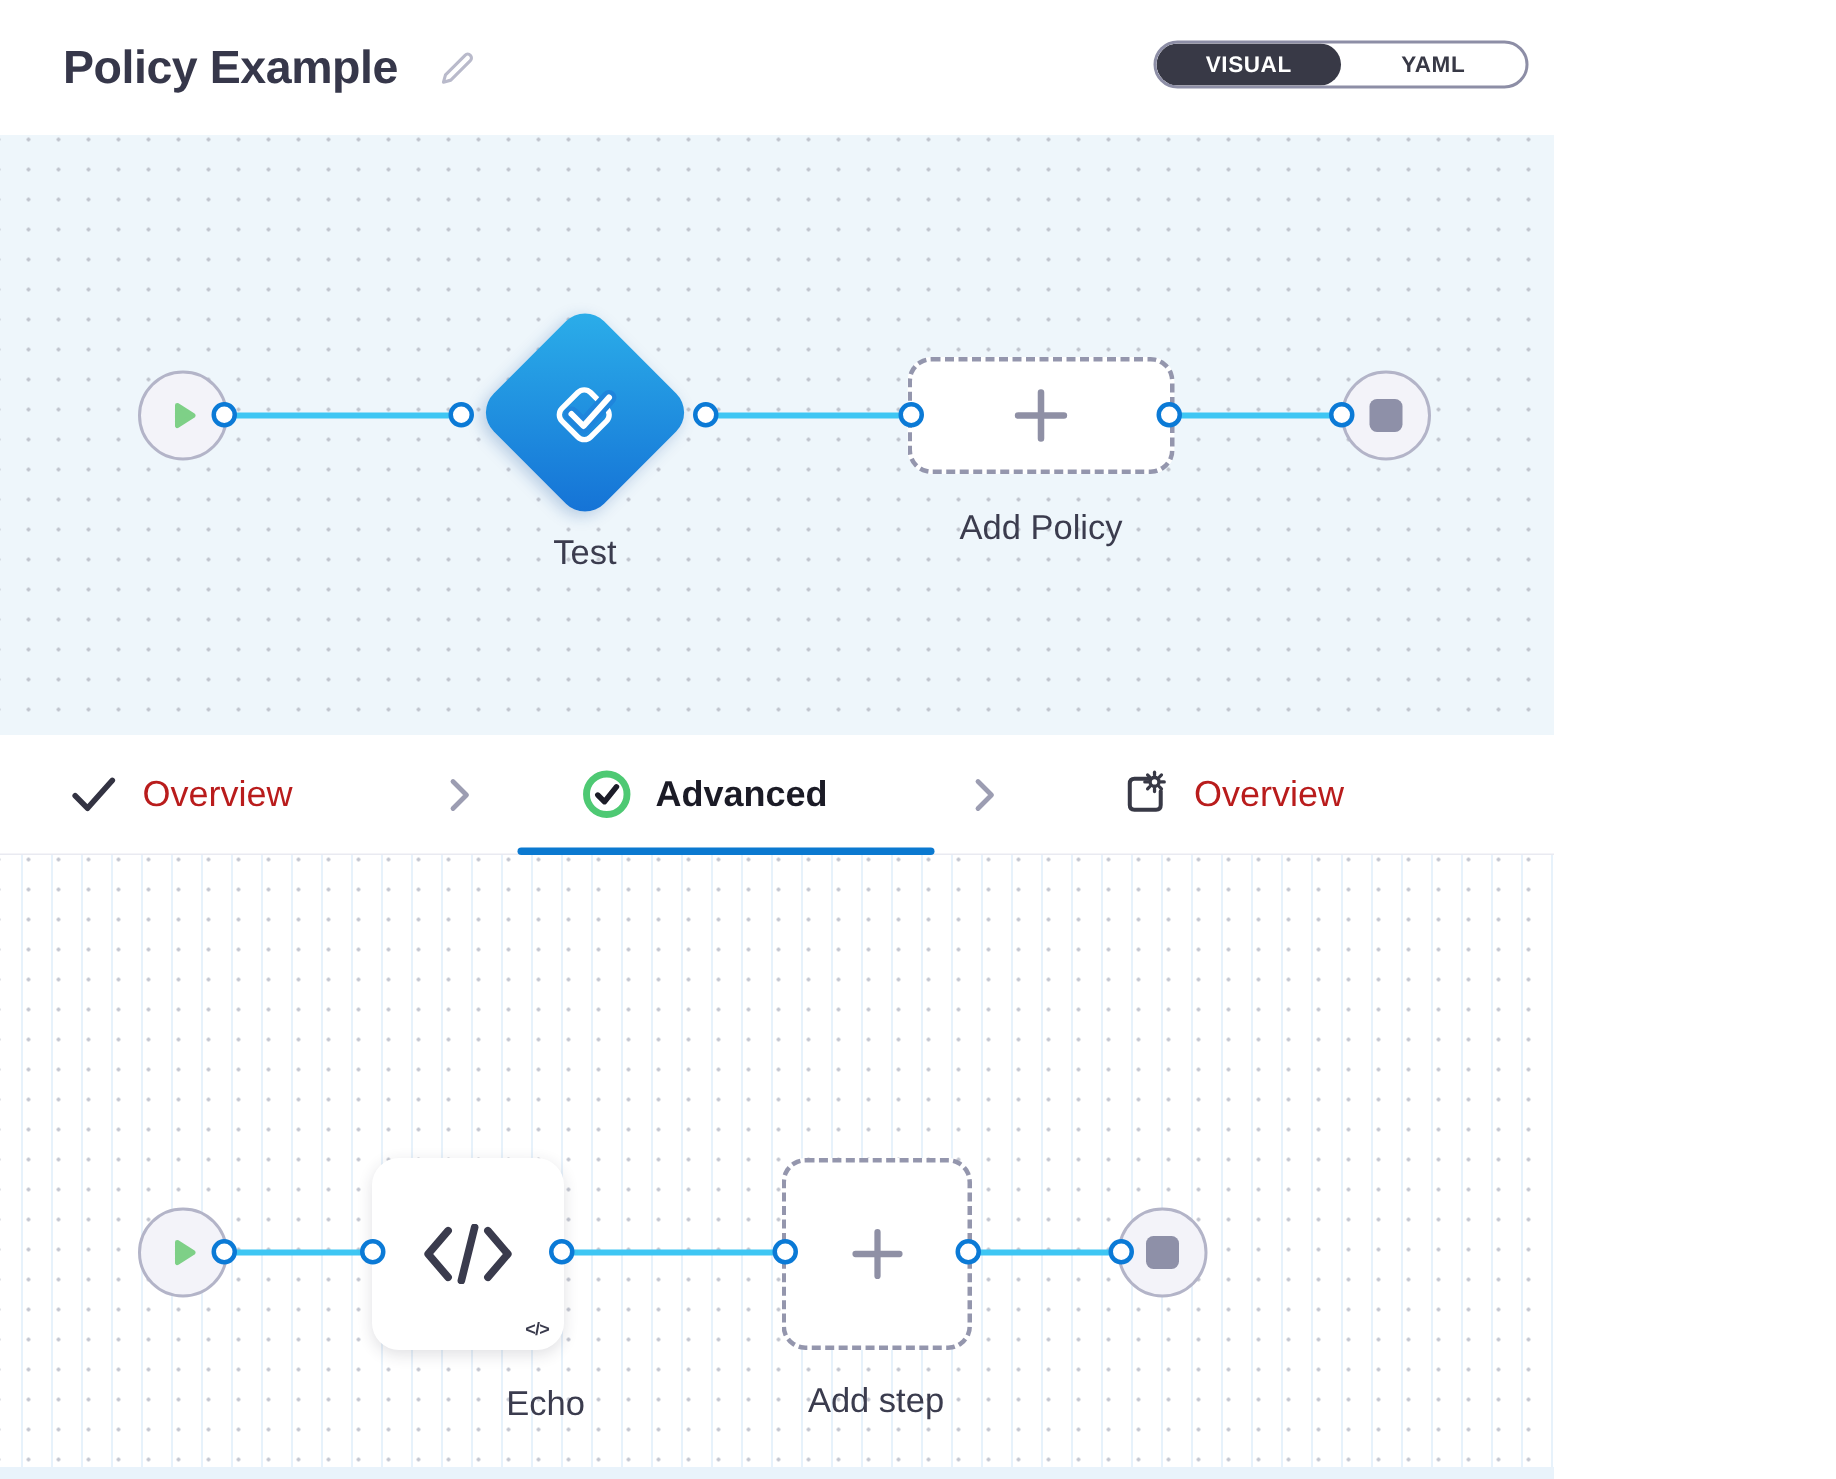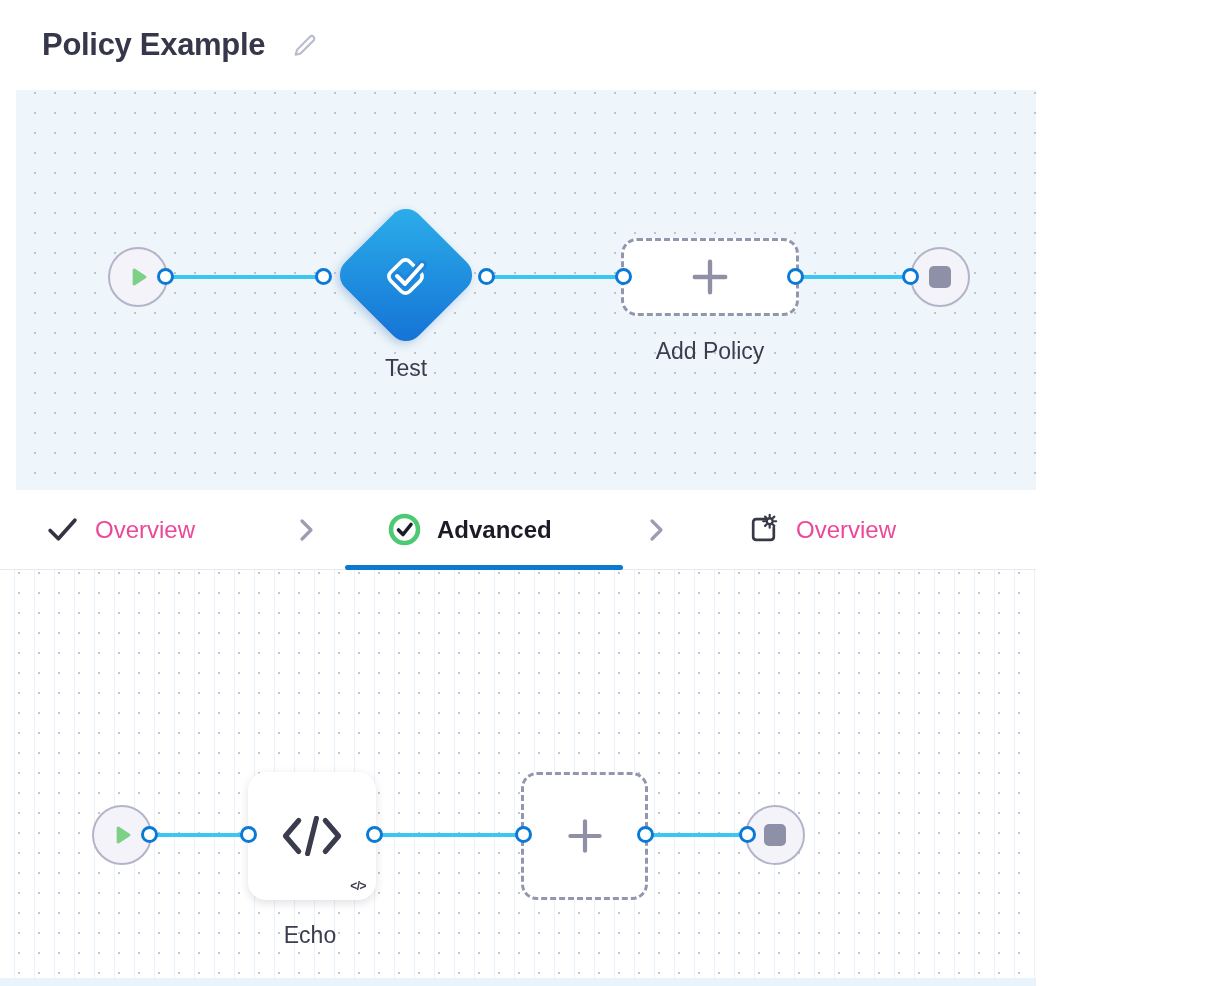--- a/index.html
+++ b/index.html
@@ -9,21 +9,21 @@
   
   .top-header { position:absolute; top:0; left:0; width:100%; height:90px; background:#fff; display:flex; align-items:center; padding-left:42px; z-index:5; }
   .page-title { font-size:31px; font-weight:700; color:#36374a; letter-spacing:-0.3px; }
   .edit-icon { margin-left:27px; display:flex; align-items:center; cursor:pointer; }
 
   .mode-toggle { position:absolute; right:17px; top:27px; width:250px; height:32px; border:2px solid #8d8ea6; border-radius:16px; background:#fff; display:flex; overflow:hidden; }
   .mode-option { flex:1; display:flex; align-items:center; justify-content:center; font-size:15px; font-weight:700; letter-spacing:0.4px; color:#383946; cursor:pointer; }
   .mode-option.selected { background:#383946; color:#fff; border-radius:16px; }
 
   
-  .canvas-stage { position:absolute; top:90px; left:16px; width:100%; height:400px;
+  .canvas-stage { position:absolute; top:90px; left:0; width:100%; height:400px;
     background-color:#eef6fb;
     background-image: radial-gradient(#c0c4cd 1.3px, transparent 1.4px);
     background-size:20px 20px; background-position:9px 13px; }
   .canvas-steps { position:absolute; top:570px; left:0; width:100%; height:408px;
     background-color:#ffffff;
     background-image:
       radial-gradient(#c3c6d0 1.3px, transparent 1.4px),
       linear-gradient(to right, #e7f2fb 1.5px, transparent 1.5px);
     background-size:20px 20px, 20px 20px; background-position:9px 13px, 14px 0; }
   .bottom-strip { position:absolute; top:978px; left:0; width:100%; height:8px; background:#e9f3fb; }
@@ -43,37 +43,41 @@
   .dashed-node { position:absolute; background:#fff; border:3px dashed #9496ad; border-radius:16px; display:flex; align-items:center; justify-content:center; z-index:2; cursor:pointer; }
 
   .step-card { position:absolute; width:128px; height:128px; background:#fff; border-radius:18px; box-shadow:0 3px 10px rgba(40,41,61,0.14); display:flex; align-items:center; justify-content:center; z-index:2; cursor:pointer; }
   .step-badge { position:absolute; right:10px; bottom:7px; font-size:12px; font-weight:700; color:#3a3b4d; letter-spacing:-0.5px; }
 
   .node-label { position:absolute; text-align:center; font-size:23px; color:#3b3c4e; z-index:2; }
 
   
   .tabbar { position:absolute; top:490px; left:0; width:100%; height:80px; background:#fff; border-bottom:1px solid #e9eaf1; z-index:4; }
   .tab { position:absolute; top:0; height:79px; display:flex; align-items:center; gap:16px; cursor:pointer; }
-  .tab-label { font-size:24px; color:#ec4899; }
+  .tab-label { font-size:24px; color:#b91c1c; }
   .tab-label.bold { font-weight:700; color:#1b1b26; }
   .tab-chevron { position:absolute; top:0; height:79px; display:flex; align-items:center; }
   .tab-underline { position:absolute; left:345px; bottom:-1px; width:278px; height:5px; background:#0b79d0; border-radius:3px; }
 </style>
 </head>
 <body>
 
 <div class="app">
 
   <div class="top-header">
     <span class="page-title">Policy Example</span>
     <span class="edit-icon">
       <svg width="25" height="25" viewBox="0 0 24 24" fill="none">
         <path d="M17.3 3.7 a2.4 2.4 0 0 1 3.4 3.4 L8.2 19.6 l-4.7 1.3 1.3-4.7 Z" stroke="#b9bacb" stroke-width="2" stroke-linejoin="round"></path>
       </svg>
     </span>
+    <div class="mode-toggle">
+      <div class="mode-option selected">VISUAL</div>
+      <div class="mode-option">YAML</div>
+    </div>
   </div>
 
   <div class="canvas-stage">
 
     <div class="connector" style="left:149px; top:185px; width:158px;"></div>
     <div class="connector" style="left:470px; top:185px; width:137px;"></div>
     <div class="connector" style="left:779px; top:185px; width:114px;"></div>
 
     <div class="terminal-node" style="left:92px; top:157px;">
       <svg width="26" height="26" viewBox="0 0 34 34">
@@ -173,27 +177,28 @@
     </div>
 
     <div class="step-card" style="left:248px; top:202px;">
       <svg width="62" height="40" viewBox="0 0 56 36" fill="none">
         <polyline points="16,4 4,18 16,32" stroke="#3a3b4d" stroke-width="4.6" stroke-linecap="round" stroke-linejoin="round"></polyline>
         <line x1="32" y1="2" x2="24" y2="34" stroke="#3a3b4d" stroke-width="4.6" stroke-linecap="round"></line>
         <polyline points="40,4 52,18 40,32" stroke="#3a3b4d" stroke-width="4.6" stroke-linecap="round" stroke-linejoin="round"></polyline>
       </svg>
       <span class="step-badge">&lt;/&gt;</span>
     </div>
-    <div class="node-label" style="left:230px; top:352px; width:160px;">Echo</div>
+    <div class="node-label" style="left:230px; top:352px; width:160px;text-align:right;">Echo</div>
 
     <div class="dashed-node" style="left:521px; top:202px; width:127px; height:128px;">
       <svg width="46" height="46" viewBox="0 0 44 44">
         <path d="M22 8 V36 M8 22 H36" stroke="#8f90a5" stroke-width="4" stroke-linecap="round" fill="none"></path>
       </svg>
     </div>
+    <div class="node-label" style="left:484px; top:350px; width:200px;">Add step</div>
 
     <div class="terminal-node" style="left:745px; top:235px;">
       <div class="stop-square"></div>
     </div>
 
     <div class="port" style="left:141px; top:256px;"></div>
     <div class="port" style="left:240px; top:256px;"></div>
     <div class="port" style="left:366px; top:256px;"></div>
     <div class="port" style="left:515px; top:256px;"></div>
     <div class="port" style="left:637px; top:256px;"></div>

